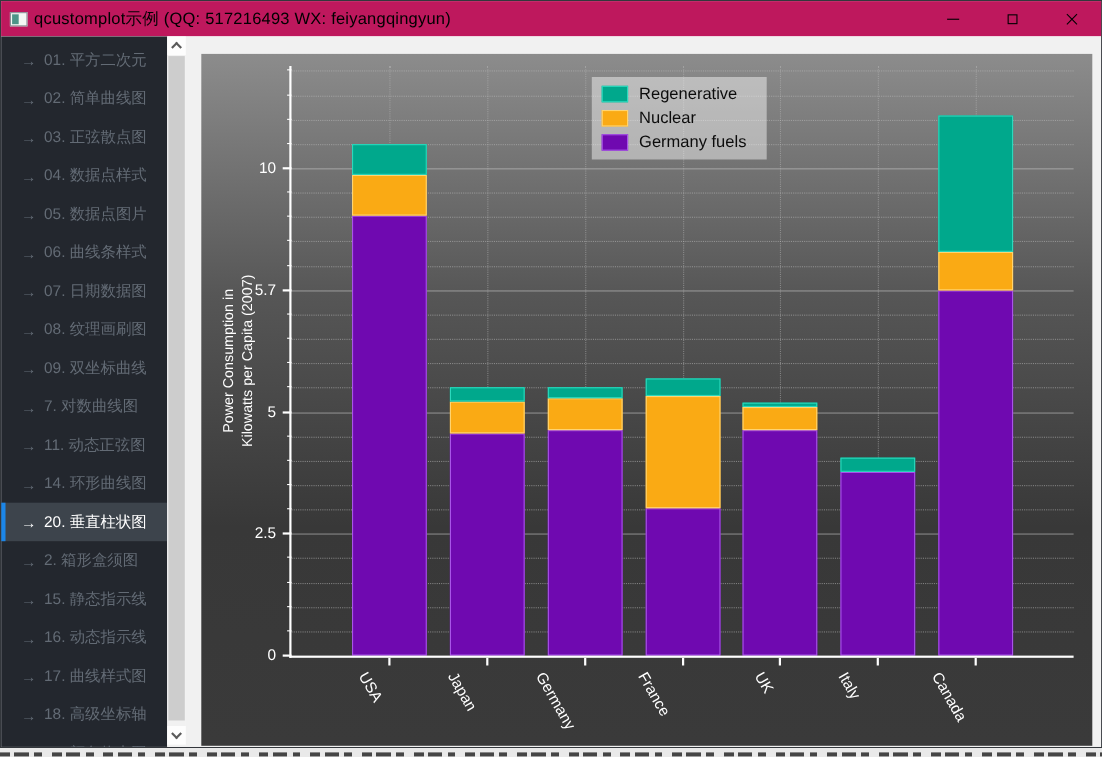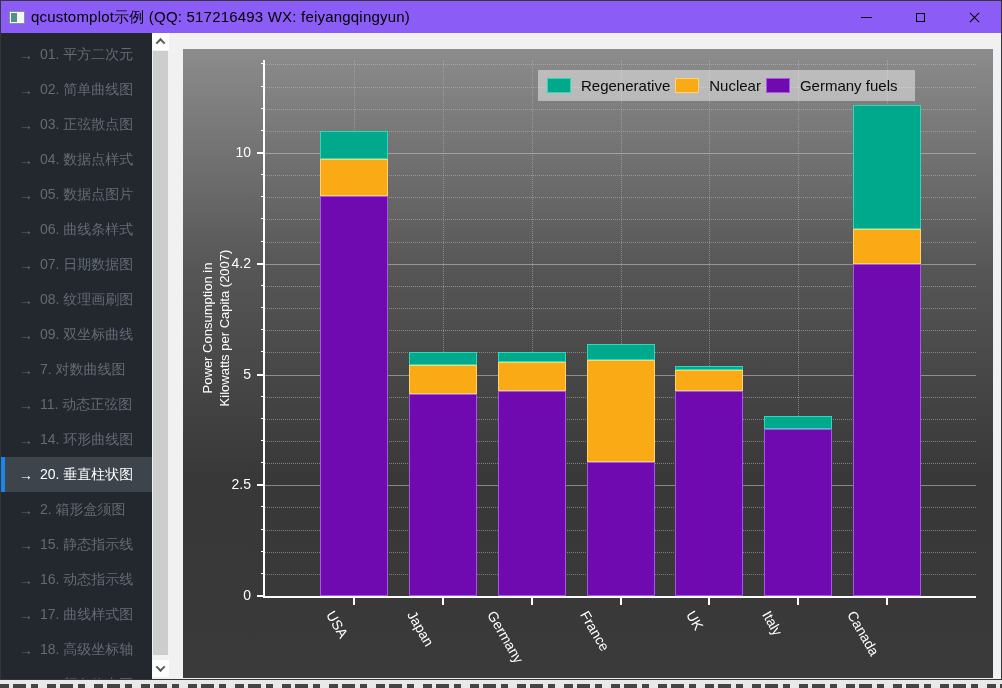--- a/index.html
+++ b/index.html
@@ -1,21 +1,21 @@
 <!DOCTYPE html>
 <html><head>
 <meta charset="utf-8">
 <style>
   * { margin:0; padding:0; box-sizing:border-box; }
   html,body { width:1002px; height:688px; overflow:hidden; background:#e9e9e9;
     font-family:"Liberation Sans","DejaVu Sans",sans-serif; }
   .window { width:1002px; height:680px; border:1px solid #33373c; background:#fff;
     display:flex; flex-direction:column; }
   
-  .titlebar { height:32px; background:#8b5cf6; display:flex; align-items:center;
+  .titlebar { height:32px; background:#be185d; display:flex; align-items:center;
     flex:0 0 32px; }
   .app-icon { width:16px; height:13px; margin:0 6px 0 8px; border:1px solid #8a9095;
     background:#f4f7f4; position:relative; }
   .app-icon::before { content:""; position:absolute; left:1px; top:1px; bottom:1px;
     width:6px; background:#4d9488; }
   .title-text { font-size:15px; color:#000; letter-spacing:0.2px; }
   .tb-spacer { flex:1; }
   .tb-btn { width:54px; height:32px; display:flex; align-items:center;
     justify-content:center; cursor:default; }
   .glyph-min { width:11px; height:1px; background:#000; }
@@ -53,21 +53,21 @@
   .axis-y { width:2px; background:#fff; }
   .axis-x { height:2px; background:#fff; }
   .tick { background:#fff; }
   .ytick-label { color:#fff; font-size:14px; text-align:right; width:40px; }
   .xtick-label { color:#fff; font-size:14px; transform:rotate(60deg); transform-origin:0 0;
     white-space:nowrap; }
   .bar-seg { position:absolute; }
   .ylabel { color:#fff; font-size:13px; text-align:center; line-height:17px;
     transform:rotate(-90deg); }
   .legend { position:absolute; left:355px; top:21px; background:rgba(255,255,255,0.45);
-    padding:7px 18px 7px 9px; display:flex; gap:5px; }
+    padding:7px 18px 7px 9px; display:flex; flex-direction:column; gap:5px; }
   .leg-row { display:flex; align-items:center; gap:10px; }
   .leg-swatch { width:24px; height:15px; }
   .leg-label { color:#0c0c0c; font-size:15px; }
   
   .clip-strip { width:1002px; height:8px; background:#e9e9e9; position:relative; overflow:hidden; }
   .clip-strip::after { content:""; position:absolute; left:0; right:0; bottom:0; height:4px;
     background:repeating-linear-gradient(90deg,
       #454545 0 9px, #e9e9e9 9px 13px, #454545 13px 26px, #e9e9e9 26px 31px,
       #454545 31px 38px, #e9e9e9 38px 47px); }
 </style>
@@ -205,21 +205,21 @@
           <div class="plot-el gl-sub" style="left: 82px; width: 711px; top: 15.4298px;"></div>
           <div class="plot-el ytick-label" style="left: 28px; top: 538px;">0</div>
           <div class="plot-el tick" style="left: 74px; top: 546px; width: 8px; height: 2px;"></div>
           <div class="plot-el gl-major" style="left: 82px; width: 711px; top: 436.256px;"></div>
           <div class="plot-el ytick-label" style="left: 28px; top: 427.256px;">2.5</div>
           <div class="plot-el tick" style="left: 74px; top: 435.256px; width: 8px; height: 2px;"></div>
           <div class="plot-el gl-major" style="left: 82px; width: 711px; top: 325.512px;"></div>
           <div class="plot-el ytick-label" style="left: 28px; top: 316.512px;">5</div>
           <div class="plot-el tick" style="left: 74px; top: 324.512px; width: 8px; height: 2px;"></div>
           <div class="plot-el gl-major" style="left: 82px; width: 711px; top: 214.769px;"></div>
-          <div class="plot-el ytick-label" style="left: 28px; top: 205.769px;">4.2</div>
+          <div class="plot-el ytick-label" style="left: 28px; top: 205.769px;">5.7</div>
           <div class="plot-el tick" style="left: 74px; top: 213.769px; width: 8px; height: 2px;"></div>
           <div class="plot-el gl-major" style="left: 82px; width: 711px; top: 104.025px;"></div>
           <div class="plot-el ytick-label" style="left: 28px; top: 95.0248px;">10</div>
           <div class="plot-el tick" style="left: 74px; top: 103.025px; width: 8px; height: 2px;"></div>
           <div class="plot-el tick" style="left: 78px; top: 523.851px; width: 4px; height: 1px;"></div>
           <div class="plot-el tick" style="left: 78px; top: 501.702px; width: 4px; height: 1px;"></div>
           <div class="plot-el tick" style="left: 78px; top: 479.554px; width: 4px; height: 1px;"></div>
           <div class="plot-el tick" style="left: 78px; top: 457.405px; width: 4px; height: 1px;"></div>
           <div class="plot-el tick" style="left: 78px; top: 413.107px; width: 4px; height: 1px;"></div>
           <div class="plot-el tick" style="left: 78px; top: 390.959px; width: 4px; height: 1px;"></div>

